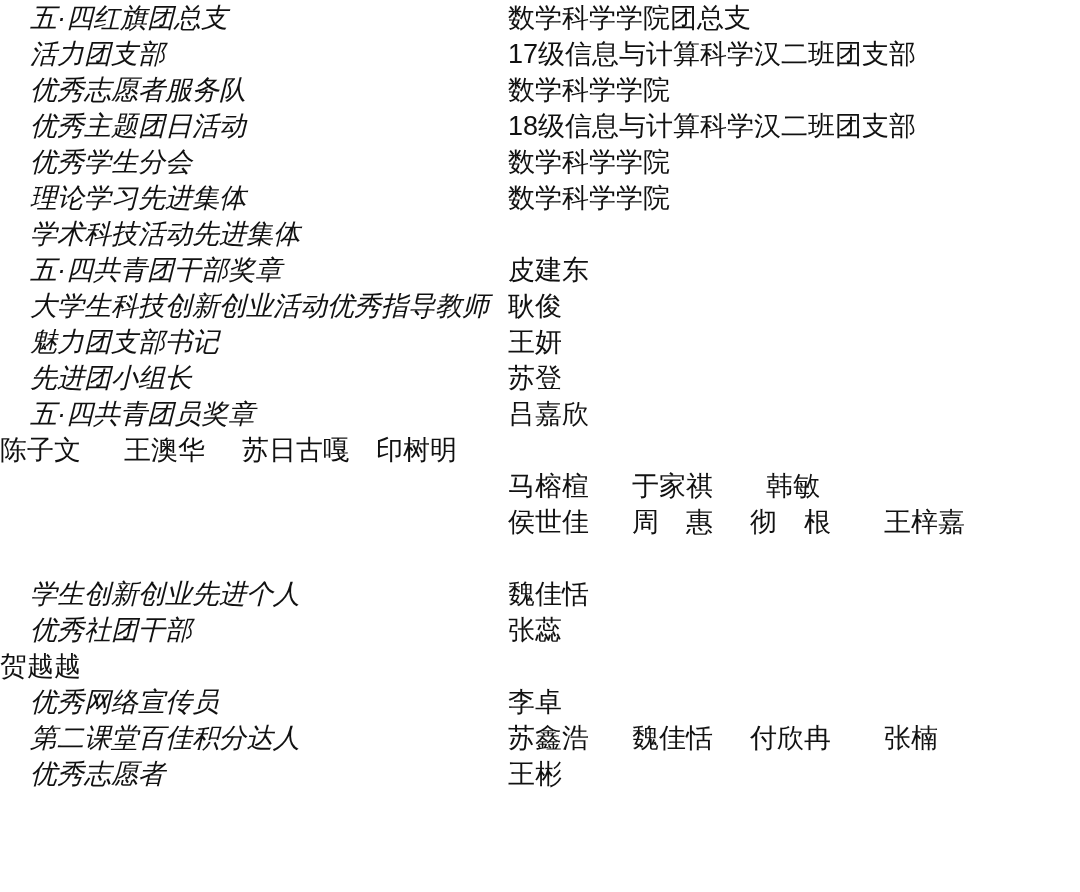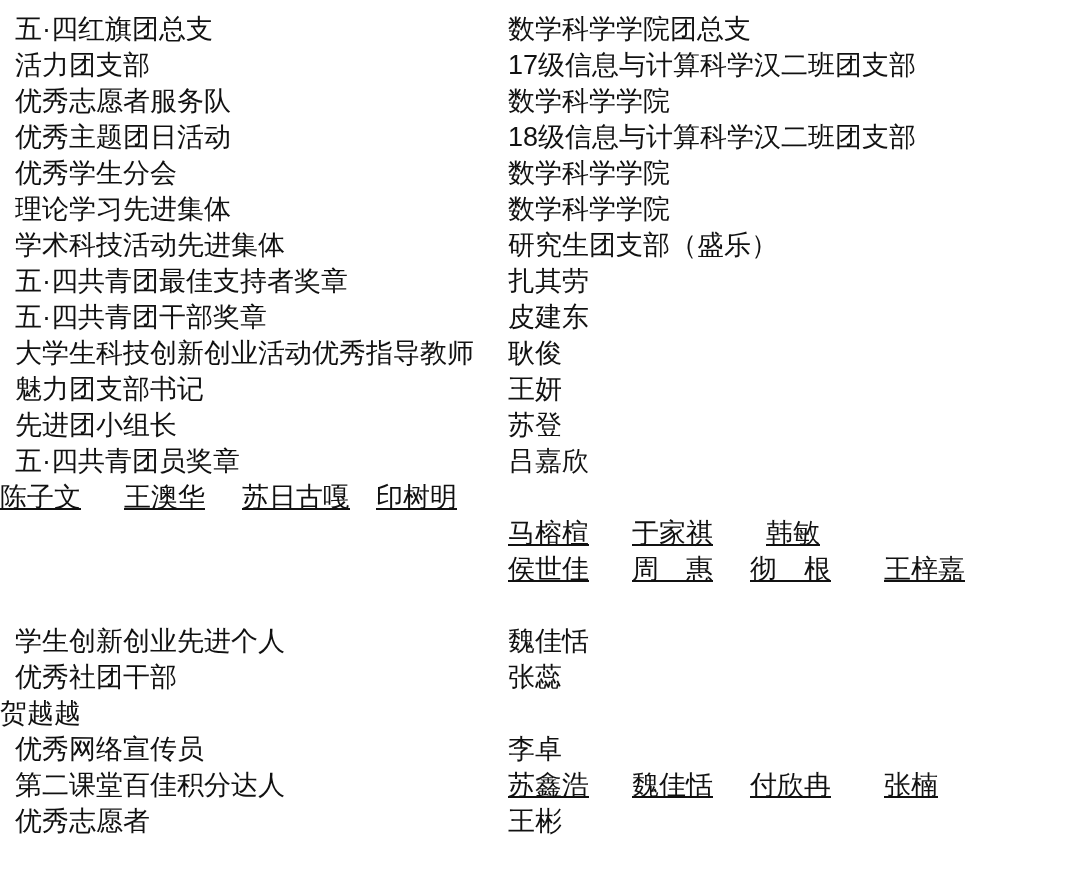--- a/index.html
+++ b/index.html
@@ -22,40 +22,40 @@
     box-sizing: border-box;
   }
   .row {
     display: flex;
     align-items: baseline;
     height: 36px;
     line-height: 36px;
   }
   .col-award {
     width: 508px;
-    padding-left: 15px;
+    padding-left: 30px;
     box-sizing: border-box;
     font-size: 27px;
     white-space: nowrap;
     letter-spacing: 0px;
+    font-style: italic;
   }
   .col-name {
     flex: 1;
     font-size: 27px;
     white-space: nowrap;
     display: flex;
     align-items: baseline;
   }
   .name-cell {
     display: inline-block;
     white-space: pre;
-    margin-top: 11px;
   }
   .nm-w1 { min-width: 0; }
-  .names-multi .name-cell { margin-right: 0; text-decoration: underline; }
+  .names-multi .name-cell { margin-right: 0; }
   
   .n-col-1 { width: 124px; }
   .n-col-2 { width: 118px; }
   .n-col-3 { width: 134px; }
   .n-col-4 { width: 130px; }
 </style>
 </head>
 <body>
 
 <div id="sheet">
@@ -91,29 +91,20 @@
         </div>
       </div>
       <div class="row">
         <div class="col-award">理论学习先进集体</div>
         <div class="col-name">
           <span class="name-cell nm-w1">数学科学学院</span>
         </div>
       </div>
       <div class="row">
         <div class="col-award">学术科技活动先进集体</div>
-        <div class="col-name">
-          <span class="name-cell nm-w1">研究生团支部（盛乐）</span>
-        </div>
-      </div>
-      <div class="row">
-        <div class="col-award">五·四共青团最佳支持者奖章</div>
-        <div class="col-name">
-          <span class="name-cell nm-w1">扎其劳</span>
-        </div>
       </div>
       <div class="row">
         <div class="col-award">五·四共青团干部奖章</div>
         <div class="col-name">
           <span class="name-cell nm-w1">皮建东</span>
         </div>
       </div>
       <div class="row">
         <div class="col-award">大学生科技创新创业活动优秀指导教师</div>
         <div class="col-name">

